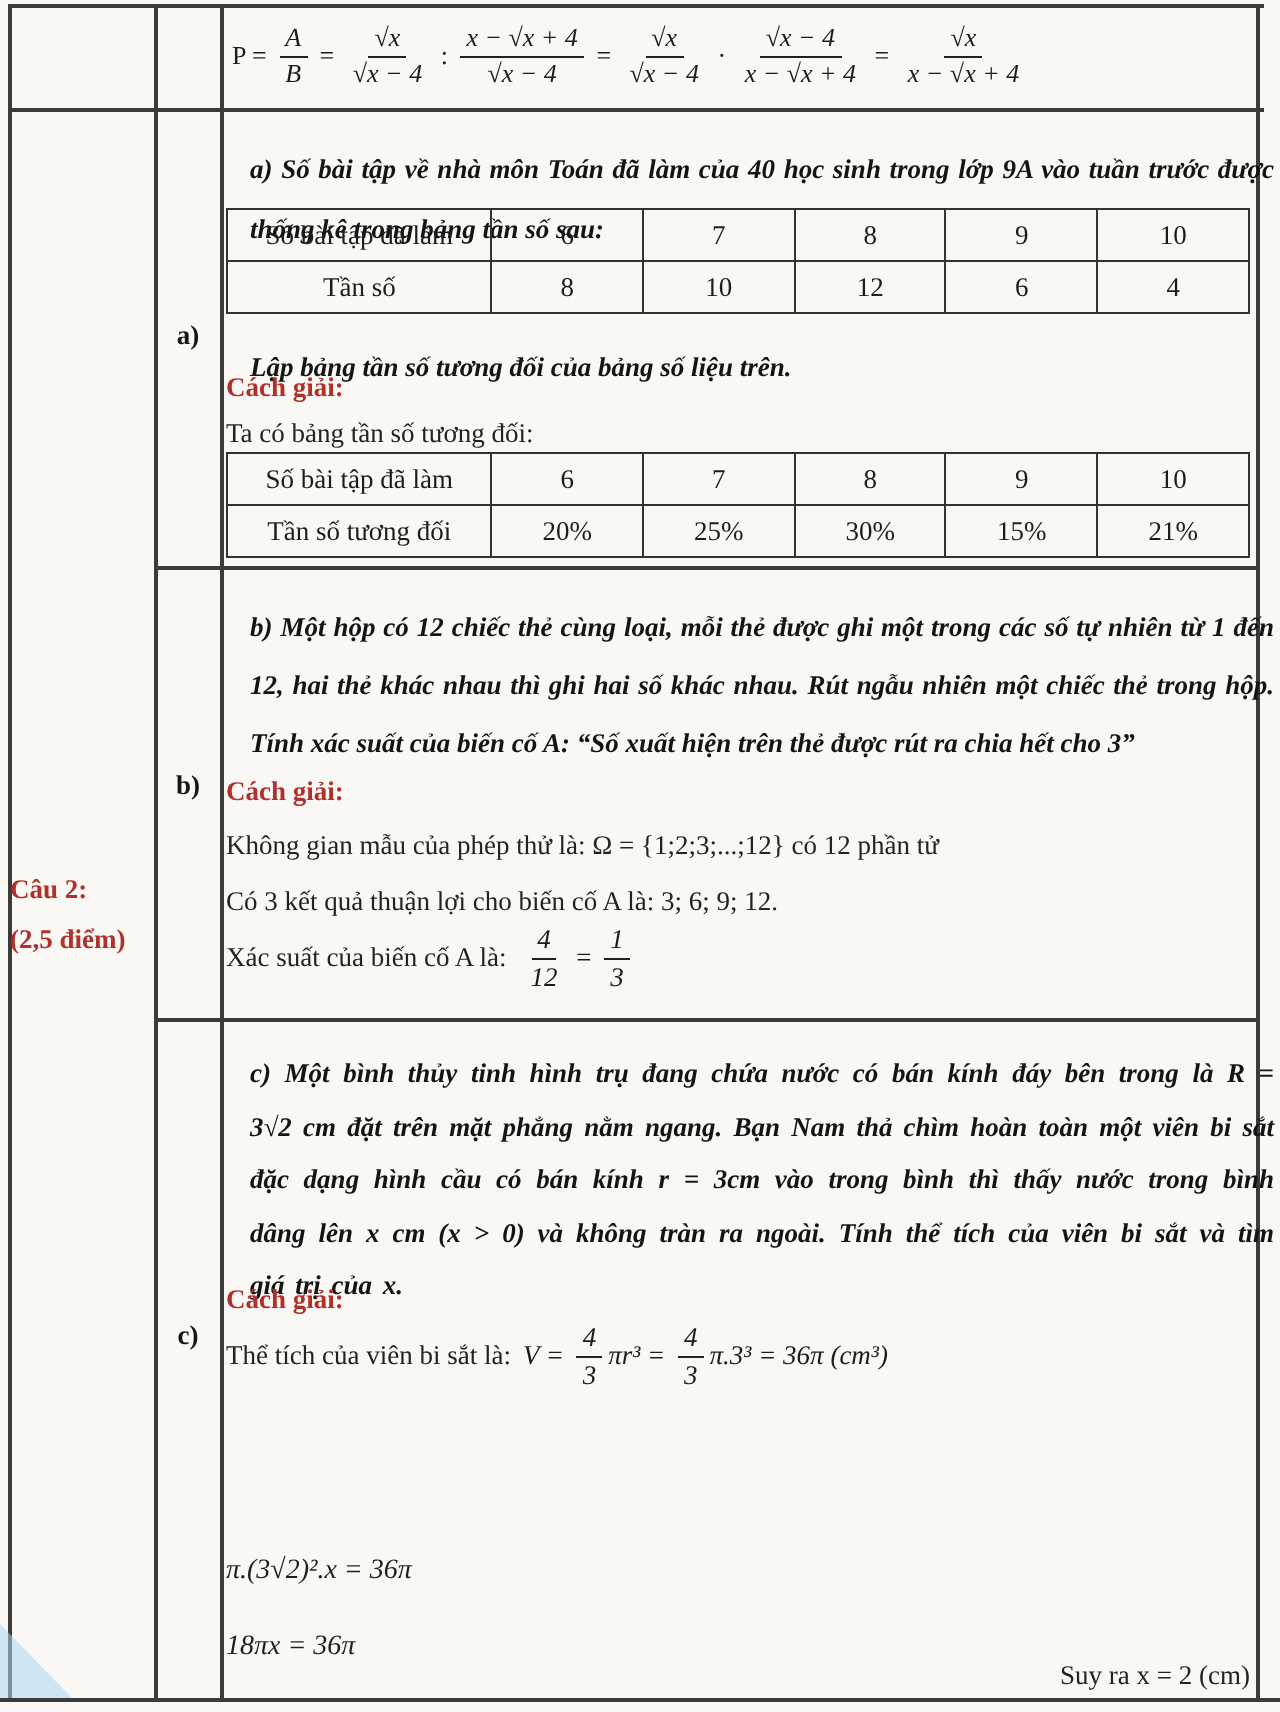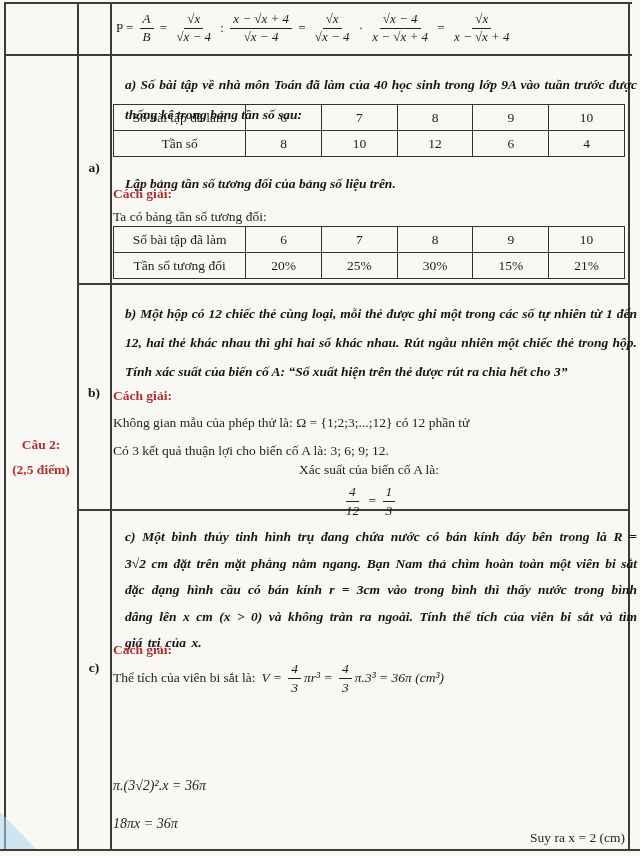--- a/index.html
+++ b/index.html
@@ -15,21 +15,21 @@
 
   
   .abs{position:absolute;left:113px;width:512px;}
   .stmt{
     font-weight:bold;font-style:italic;font-size:13.5px;
     text-align:justify;color:#141414;margin:12px;
   }
   .plain{font-size:13.5px;margin:0;color:#232323;}
   .red-label{font-size:13.5px;font-weight:bold;color:#b2302c;margin:0;}
   .q-label{
-    position:absolute;left:5px;top:432px;width:72px;text-align:center;
+    position:absolute;left:5px;top:432px;width:72px;
     color:#b2302c;font-weight:bold;font-size:13.5px;line-height:25px;
   }
   .marker{
     position:absolute;left:78px;width:32px;text-align:center;
     font-weight:bold;font-size:13.5px;color:#161616;
   }
 
   
   .formula{display:inline-flex;align-items:center;font-size:13px;color:#1c1c1c;}
   .formula .ft{font-style:italic;white-space:pre;}
@@ -166,21 +166,21 @@
       <td class="val">15%</td>
       <td class="val">21%</td>
     </tr>
   </tbody>
     </table>
 
   <p class="abs stmt" style="top:287px;line-height:29px;">b) Một hộp có 12 chiếc thẻ cùng loại, mỗi thẻ được ghi một trong các số tự nhiên từ 1 đến 12, hai thẻ khác nhau thì ghi hai số khác nhau. Rút ngẫu nhiên một chiếc thẻ trong hộp. Tính xác suất của biến cố A: “Số xuất hiện trên thẻ được rút ra chia hết cho 3”</p>
   <p class="abs red-label" style="top:388px;">Cách giải:</p>
   <p class="abs plain" style="top:415px;">Không gian mẫu của phép thử là: Ω = {1;2;3;...;12} có 12 phần tử</p>
   <p class="abs plain" style="top:443px;">Có 3 kết quả thuận lợi cho biến cố A là: 3; 6; 9; 12.</p>
-  <div class="abs flexline" style="top:462px;flex-direction:column;">
+  <div class="abs flexline" style="top:462px;">
     <span class="plain">Xác suất của biến cố A là:</span>
     <span class="formula" style="font-size:13.5px;">
         <span class="frac">
           <span class="num">4</span>
           <span class="den">12</span>
         </span>
         <span class="ft up"> = </span>
         <span class="frac">
           <span class="num">1</span>
           <span class="den">3</span>

